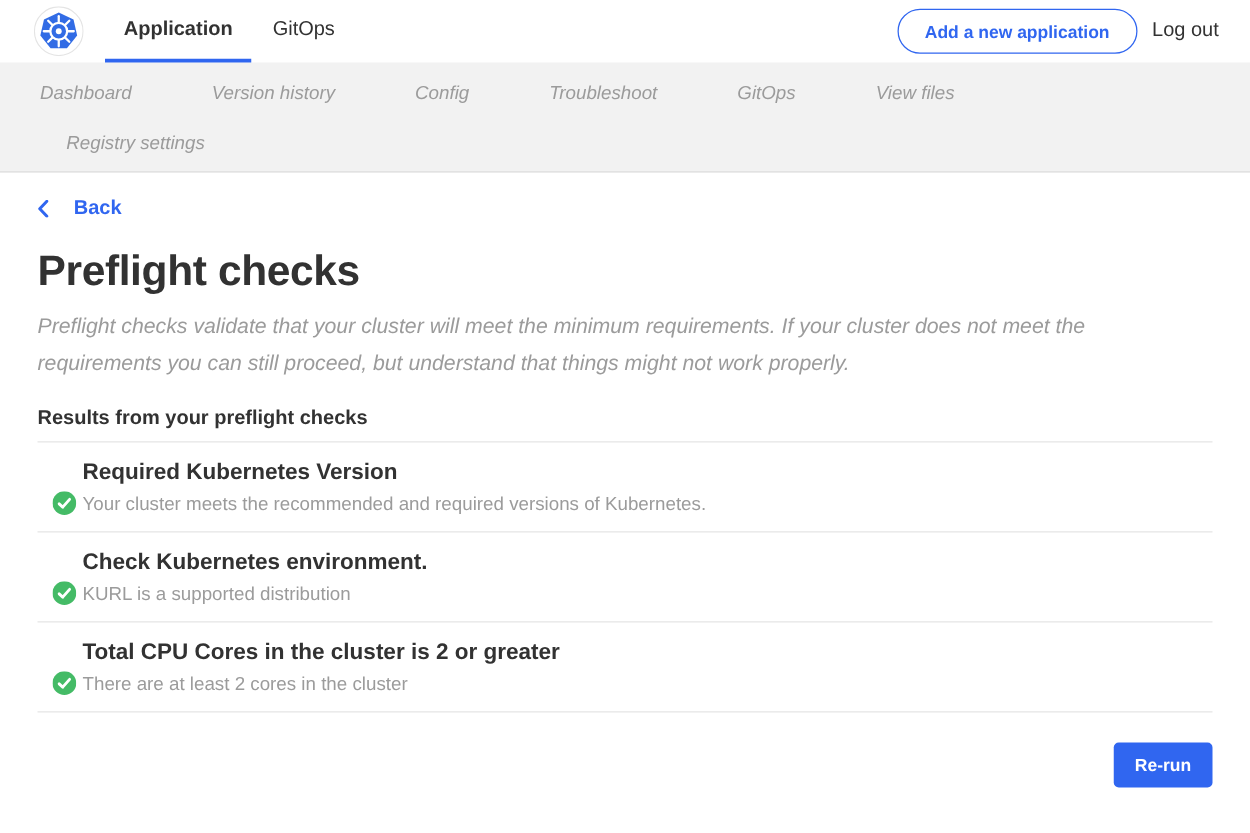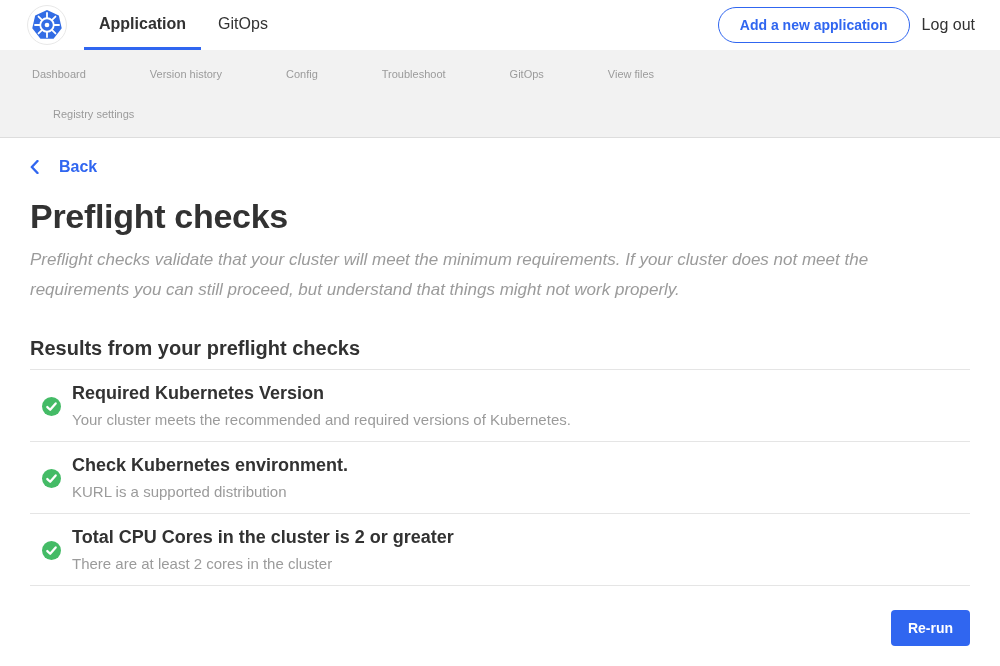--- a/index.html
+++ b/index.html
@@ -51,21 +51,21 @@
 
   
   .subnav {
     background: var(--subnav-bg);
     border-bottom: 1px solid #DDDDDD;
     padding: 4px 32px 3px;
   }
   .subnav-row {
     display: flex; align-items: center;
     column-gap: 64px; height: 40px;
-    font-size: 11px; color: var(--text-gray);
+    font-size: 15px; color: var(--text-gray); font-style: italic;
   }
   .subnav-row.second { padding-left: 21px; }
   .subnav-item { cursor: pointer; white-space: nowrap; }
 
   
   .content { padding: 0 30px; }
   .back-link {
     display: inline-flex; align-items: center; gap: 20px;
     margin-top: 20px;
     color: var(--accent-blue);
@@ -79,29 +79,29 @@
     color: var(--text-dark);
   }
   .page-desc {
     margin: 9px 0 0;
     max-width: 912px;
     font-size: 17px; line-height: 30px;
     color: var(--text-gray);
     font-style: italic;
   }
   .results-heading {
-    margin: 32px 0 0;
-    font-size: 20px; font-weight: 700;
+    margin: 20px 0 0;
+    font-size: 16px; font-weight: 700;
     color: var(--text-dark);
   }
   .checks { margin-top: 9px; border-bottom: 1px solid var(--divider); }
   .check-item {
     border-top: 1px solid var(--divider);
     padding: 13px 0 13px 12px;
-    display: flex; align-items: center; gap: 11px;
+    display: flex; align-items: flex-end; gap: 5px;
   }
   .check-icon { flex: 0 0 auto; margin-top: 2px; width: 19px; height: 19px; }
   .check-title { margin: 0; font-size: 18px; font-weight: 700; color: var(--text-dark); }
   .check-msg { margin: 7px 0 0; font-size: 15px; color: var(--text-gray); }
 
   .actions { display: flex; justify-content: flex-end; margin-top: 24px; padding-right: 0; }
   .rerun-btn {
     font-family: inherit;
     background: var(--accent-blue); color: #ffffff;
     border: none; border-radius: 4px;

